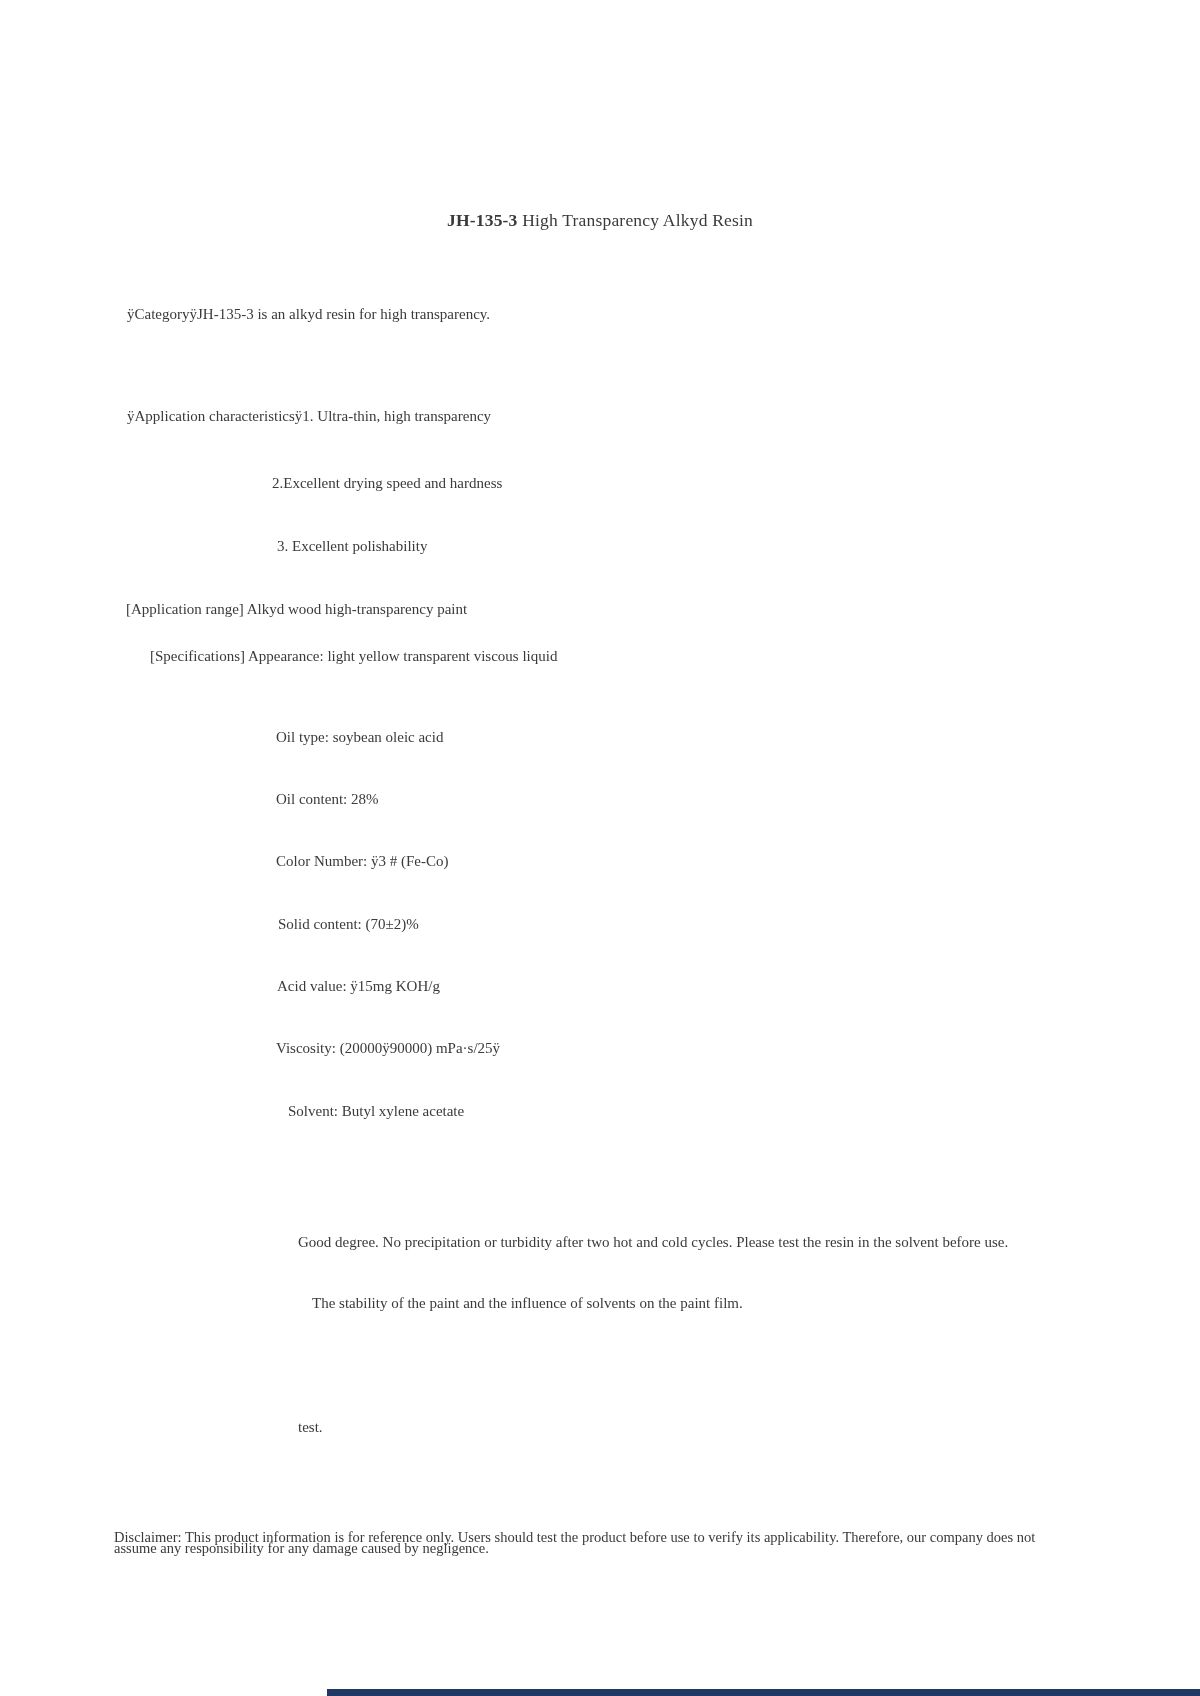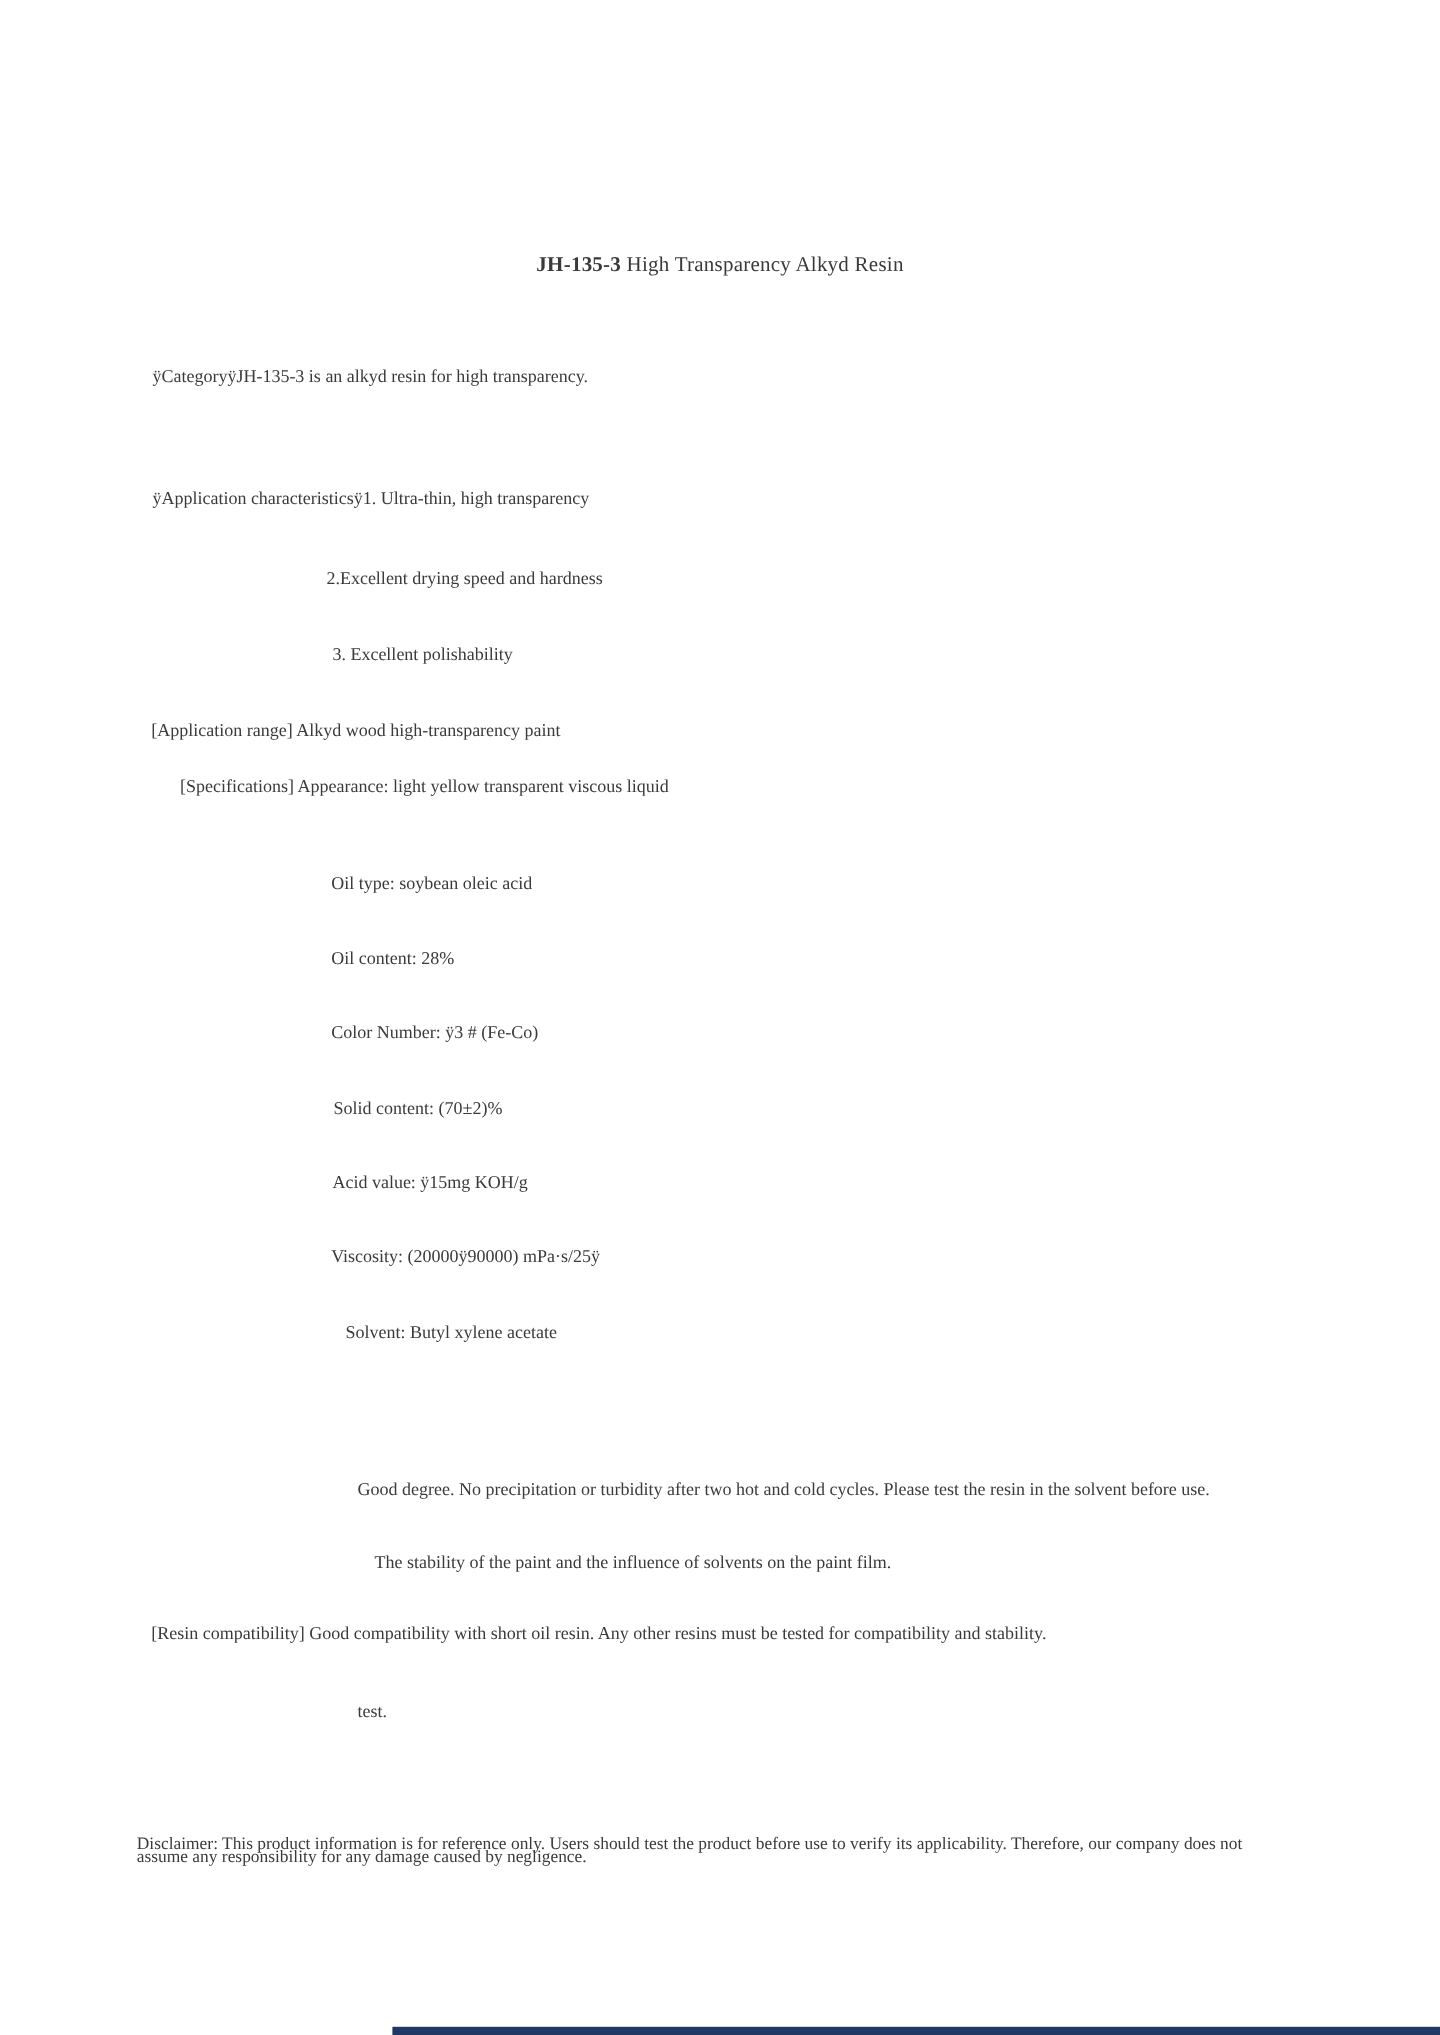--- a/index.html
+++ b/index.html
@@ -99,21 +99,20 @@
 
   <div class="line" data-name="line-viscosity">Viscosity: (20000ÿ90000) mPa·s/25ÿ</div>
 
   <div class="line" data-name="line-solvent">Solvent: Butyl xylene acetate</div>
 
 
   <div class="line" data-name="line-good-degree">Good degree. No precipitation or turbidity after two hot and cold cycles. Please test the resin in the solvent before use.</div>
 
   <div class="line small" data-name="line-stability">The stability of the paint and the influence of solvents on the paint film.</div>
 
-  <div class="line" data-name="line-resin-compatibility">[Resin compatibility] Good compatibility with short oil resin. Any other resins must be tested for compatibility and stability.</div>
 
   <div class="line" data-name="line-test">test.</div>
 
   <div class="line" data-name="disclaimer-line-1">Disclaimer: This product information is for reference only. Users should test the product before use to verify its applicability. Therefore, our company does not</div>
 
   <div class="line" data-name="disclaimer-line-2">assume any responsibility for any damage caused by negligence.</div>
 
   <div data-name="footer-bar" style="background: rgb(31, 56, 100);"></div>
 
 </div>

